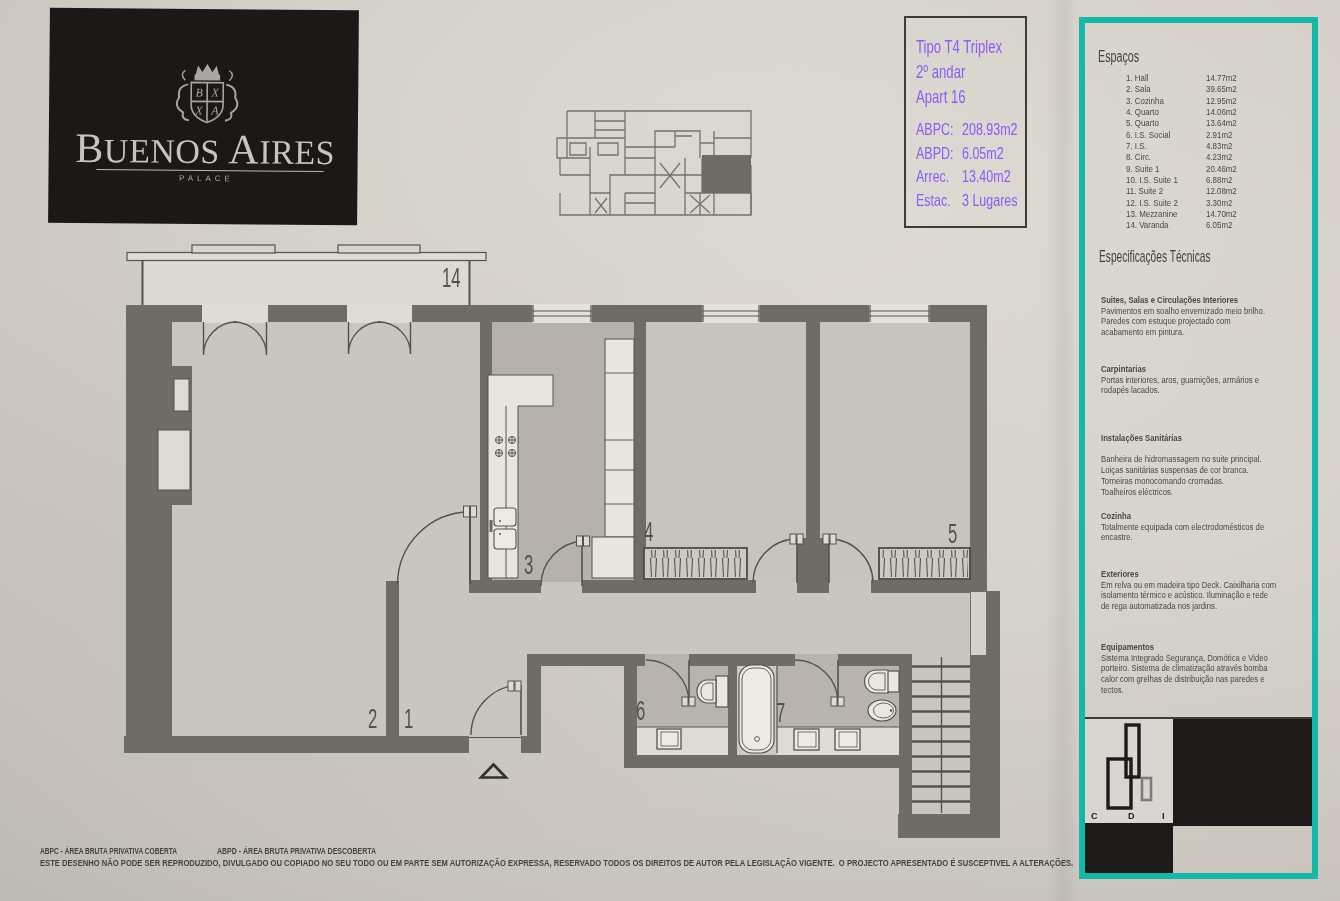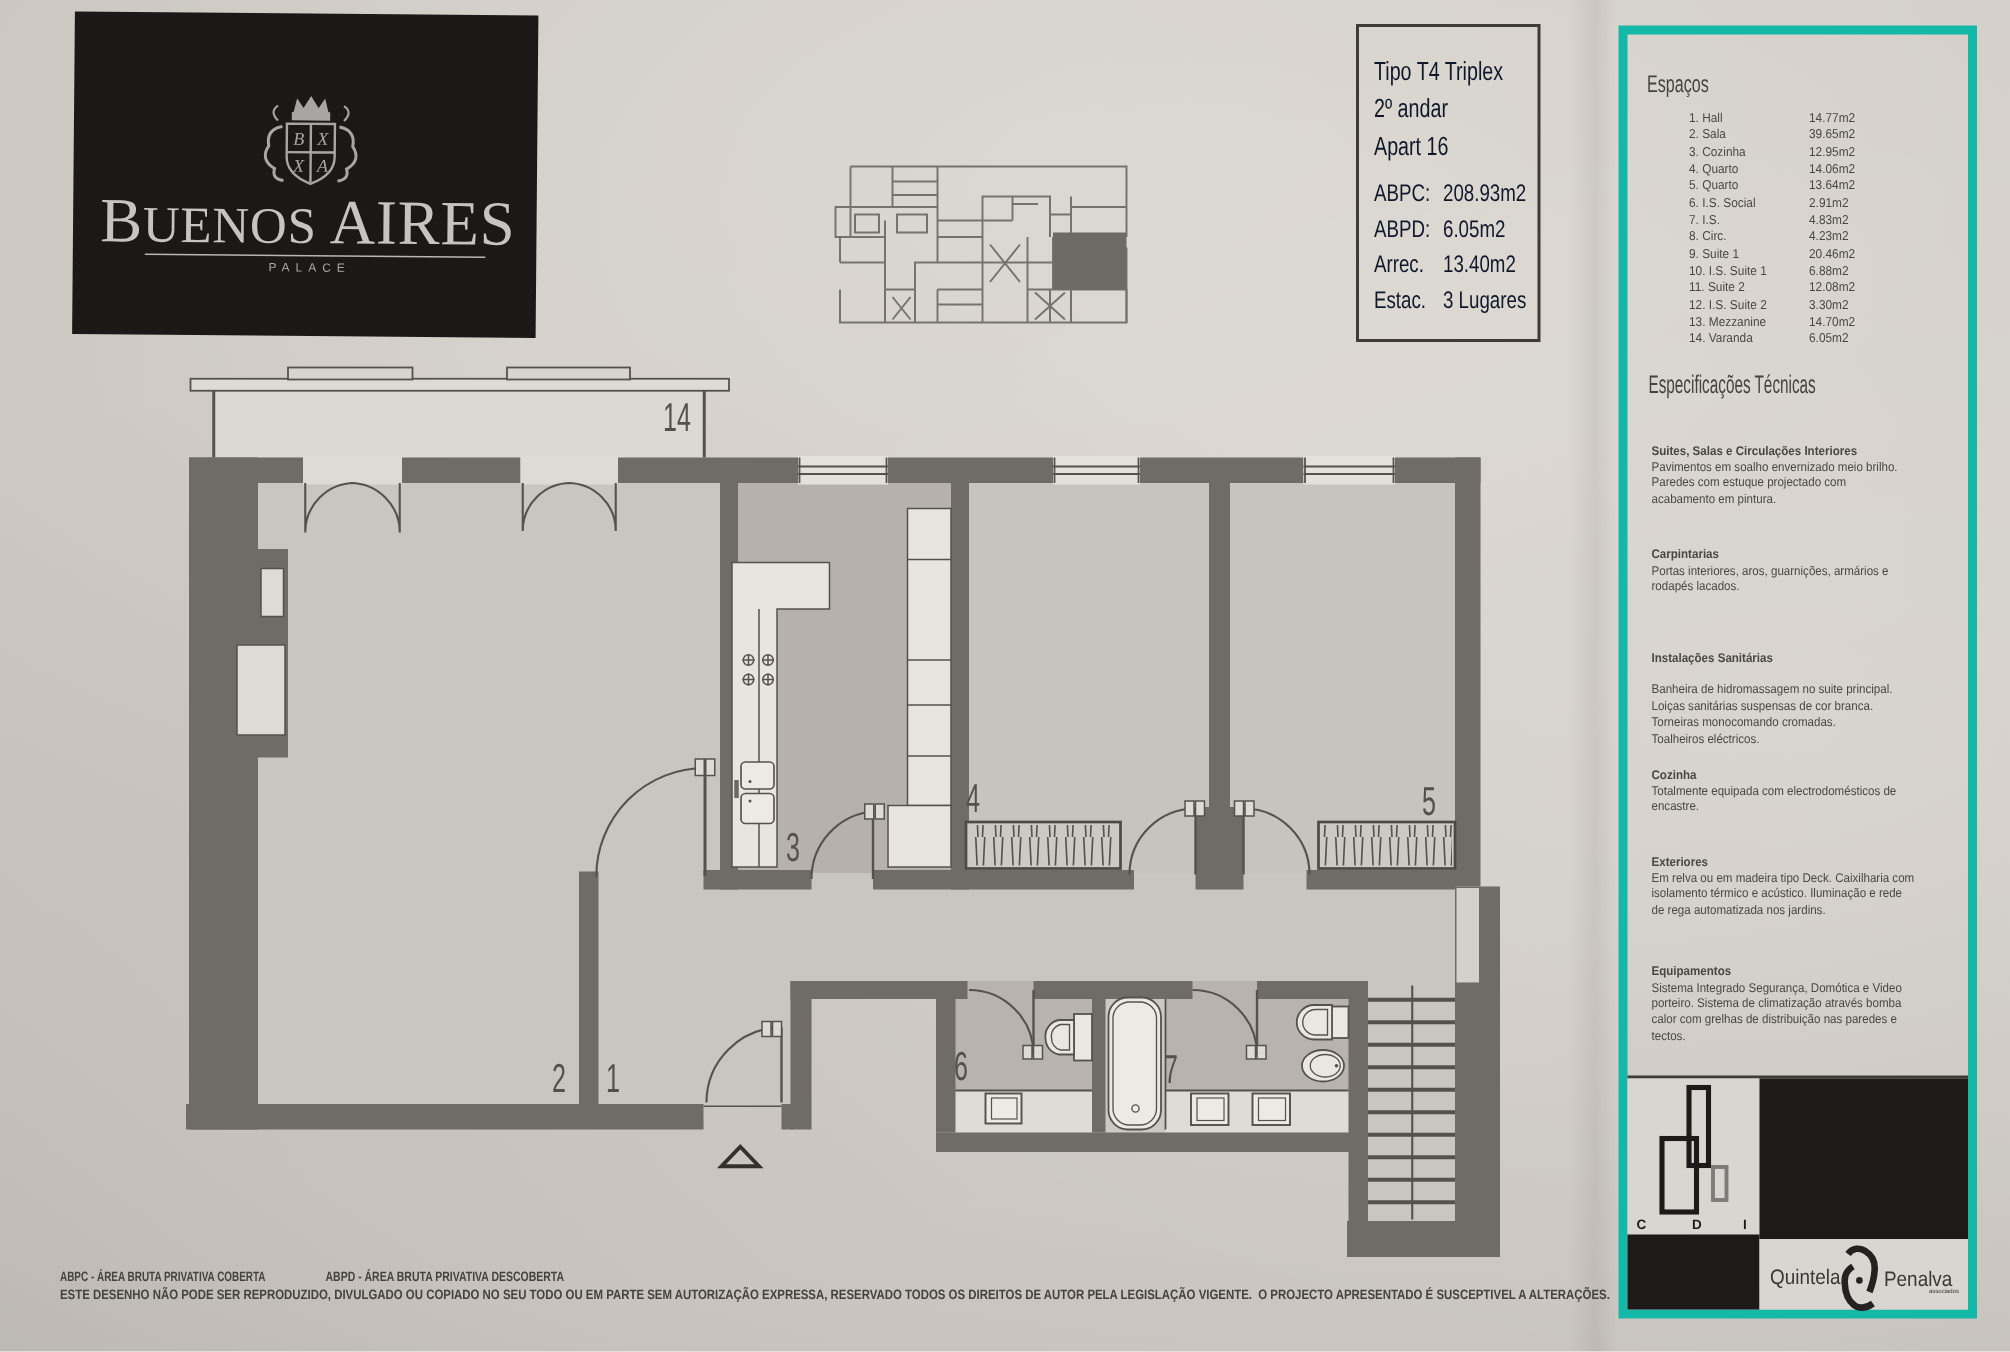--- a/index.html
+++ b/index.html
@@ -37,21 +37,21 @@
       <path d="M30,18 Q24,12 30,8 M74,18 Q80,12 74,8" stroke-width="1.4"></path>
     </g>
     <g fill="#a8a6a3" font-family="Liberation Serif" font-size="12" font-style="italic" text-anchor="middle">
       <text x="44" y="34">B</text>
         <text x="60" y="34">X</text>
       <text x="44" y="52">X</text>
         <text x="60" y="52">A</text>
     </g>
   </svg>
 
-  <div class="abs" style="left:0;top:121px;width:313px;text-align:center;font-family:'Liberation Serif',serif;font-size:42px;letter-spacing:0.5px;color:#c6c4c1;line-height:38px;">B<span style="font-size:34px;">UENOS</span> A<span style="font-size:42px;">IRES</span></div>
+  <div class="abs" style="left:0;top:121px;width:313px;text-align:center;font-family:'Liberation Serif',serif;font-size:42px;letter-spacing:0.5px;color:#c6c4c1;line-height:38px;">B<span style="font-size:34px;">UENOS</span> A<span style="font-size:34px;">IRES</span></div>
   <div class="abs" style="left:48px;top:160.5px;width:227px;height:1.8px;background:#b9b7b4;"></div>
   <div class="abs" style="left:0;top:164.5px;width:316px;text-align:center;font-size:8px;letter-spacing:4px;color:#a8a6a3;">PALACE</div>
 </div>
 
 <svg class="abs" id="keyplan" style="left:550px;top:103px;" width="210" height="120" viewBox="0 0 210 120">
 
   <g stroke="#76726d" stroke-width="1.3" fill="none">
     <path d="M17,8 H201 V55 M201,62 V112 H10 V90 M10,72 V55 M17,8 V35 H7 V55 H17 M17,55 V35"></path>
     <path d="M17,35 H45 V8 M45,35 H75 V8 M75,35 V55 M17,55 H40 M40,44 V72 H10"></path>
     <path d="M45,18 H75 M45,27 H75 M20,40 H36 V52 H20 Z M48,40 H68 V52 H48 Z"></path>
@@ -60,21 +60,21 @@
     <path d="M40,72 V112 M40,90 H60 V112 M60,90 V72 H75 M75,55 V72 H105 M105,55 V90 H75 M75,90 V112 M75,100 H105 M105,90 V112"></path>
     <path d="M105,72 H135 M135,55 V90 M135,72 H152 M152,55 V90 M135,90 H201 M164,90 V112 M135,90 V112 M150,90 V112 M201,90 V112"></path>
     <path d="M110,60 L130,85 M130,60 L110,85 M140,92 L160,110 M160,92 L140,110 M45,95 L57,110 M57,95 L45,110"></path>
   </g>
 
   <g>
       <path d="M152,52 H201 V90 H152 Z" fill="#6e6a66"></path>
     </g>
 </svg>
 
-<div class="abs" id="infobox" style="left:904px;top:16px;width:119px;height:208px;border:2px solid #3e3c39;color:#0f172a;">
+<div class="abs" id="infobox" style="left:904px;top:16px;width:119px;height:208px;border:2px solid #3e3c39;color:#8b5cf6;">
   <div class="abs" style="left:10px;top:17px;width:140px;transform:scaleX(0.75);transform-origin:left;font-size:17.5px;line-height:25px;white-space:nowrap;">Tipo T4 Triplex<br>2º andar<br>Apart 16</div>
   <div class="abs" style="left:10px;top:100px;width:80px;transform:scaleX(0.78);transform-origin:left;font-size:16px;line-height:23.5px;">ABPC:<br>ABPD:<br>Arrec.<br>Estac.</div>
   <div class="abs" style="left:56px;top:100px;width:100px;transform:scaleX(0.78);transform-origin:left;font-size:16px;line-height:23.5px;white-space:nowrap;">208.93m2<br>6.05m2<br>13.40m2<br>3 Lugares</div>
 </div>
 
 <div class="abs" id="panel" style="left:1079px;top:17px;width:227px;height:850px;border:6px solid #14b8a6;color:#4a4742;">
 
   <div class="abs" style="left:13px;top:25px;font-size:16px;transform:scaleX(0.67);transform-origin:left;color:#46433f;">Espaços</div>
 
   <div class="abs" style="left:41px;top:50px;font-size:8.6px;line-height:11.35px;transform:scaleX(0.92);transform-origin:left;white-space:nowrap;">1. Hall<br>2. Sala<br>3. Cozinha<br>4. Quarto<br>5. Quarto<br>6. I.S. Social<br>7. I.S.<br>8. Circ.<br>9. Suite 1<br>10. I.S. Suite 1<br>11. Suite 2<br>12. I.S. Suite 2<br>13. Mezzanine<br>14. Varanda</div>
@@ -118,30 +118,20 @@
       <text x="6" y="100" font-size="9" font-weight="bold" fill="#1c1b1a">C</text>
       <text x="43" y="100" font-size="9" font-weight="bold" fill="#1c1b1a">D</text>
       <text x="77" y="100" font-size="9" font-weight="bold" fill="#1c1b1a">I</text>
     </svg>
   </div>
 
   <div class="abs" style="left:88px;top:696px;width:139px;height:107px;background:#1c1b1a;"></div>
 
   <div class="abs" style="left:0;top:800px;width:88px;height:50px;background:#1c1b1a;"></div>
 
-  <div class="abs" style="left:88px;top:803px;width:139px;height:47px;background:#d9d6d1;">
-    <div class="abs" style="left:7px;top:17px;font-size:14px;color:#3a3835;transform:scaleX(0.9);transform-origin:left;">Quintela</div>
-    <div class="abs" style="left:83px;top:18px;font-size:14px;color:#3a3835;transform:scaleX(0.9);transform-origin:left;">Penalva</div>
-    <div class="abs" style="left:113px;top:32px;font-size:4px;color:#3a3835;">associados</div>
-    <svg class="abs" style="left:51px;top:3px;" width="30" height="46" viewBox="0 0 30 46">
-      <path d="M8,7 C11,3 16,2.5 19.5,5 C23.5,7.5 26,11 25.8,17 C25.6,22 24,28 22.3,32.3" stroke="#232220" stroke-width="4.4" fill="none"></path>
-      <path d="M11.3,15.3 C7,18 5.5,21 5.8,26 C6,32 8,38 12,41 C15,43.5 20,43.5 24.6,40" stroke="#232220" stroke-width="4.4" fill="none"></path>
-      <circle cx="15.6" cy="24.6" r="2.2" fill="#232220"></circle>
-    </svg>
-  </div>
 </div>
 
 <svg class="abs" id="plan" style="left:90px;top:230px;" width="950" height="630" viewBox="90 230 950 630">
 <defs>
 <pattern id="hatch" width="12" height="31" patternUnits="userSpaceOnUse">
   <path d="M2.5,0 L4,31 M8.5,0 L7,31" stroke="#55524d" stroke-width="1.1" fill="none"></path>
 </pattern>
 </defs>
 
 <g>

